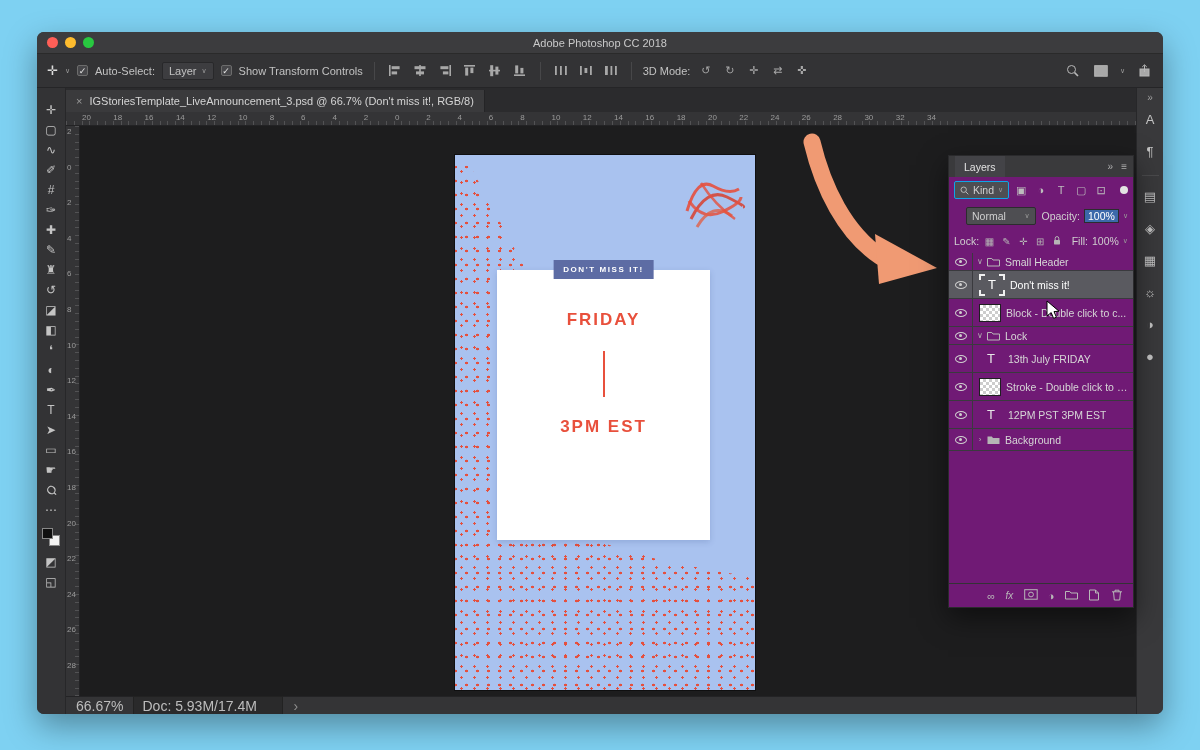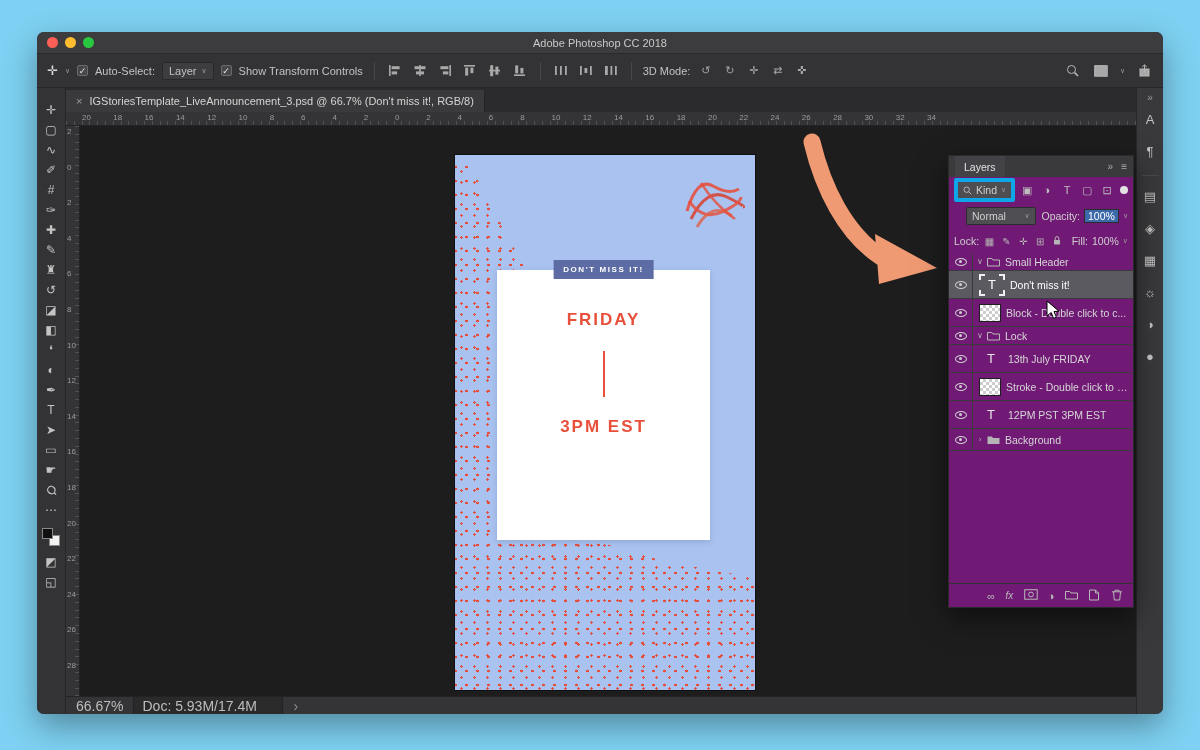--- a/index.html
+++ b/index.html
@@ -95,21 +95,21 @@
 
   
   .layers-panel { position:absolute; left:948px; top:147px; width:186px; height:453px; background:#701a75;
                   border:1px solid #2a2a2c; box-shadow:0 10px 26px rgba(0,0,0,.5); z-index:10;
                   display:flex; flex-direction:column; color:#cfcfcf; font-size:10.5px;margin-top:8px; }
   .lp-header { height:21px; flex:0 0 21px; background:#3a3a3c; display:flex; align-items:center; padding:0 6px; }
   .lp-title { background:#434347; height:100%; display:flex; align-items:center; padding:0 9px; color:#e2e2e2; }
   .lp-hicons { margin-left:auto; display:flex; gap:8px; color:#adadad; font-size:10px; }
   .lp-row { display:flex; align-items:center; gap:4px; padding:0 5px; }
   .lp-filter { height:26px; flex:0 0 26px; }
-  .kind-dd { display:flex; align-items:center; gap:4px; background:#4e4e52; border:4px solid #0ea5e9;
+  .kind-dd { display:flex; align-items:center; gap:4px; background:#4e4e52; border:1px solid #0ea5e9;
              border-radius:2px; padding:2px 5px; }
   .f-ic { width:16px; text-align:center; color:#bdbdbd; font-size:11px; }
   .f-toggle { width:8px; height:8px; border-radius:50%; background:#e3e3e3; margin-left:auto; }
   .lp-blend { height:26px; flex:0 0 26px;padding-left:17px; }
   .blend-dd { display:flex; align-items:center; background:#4e4e52; border:1px solid #2c2c2e; border-radius:2px;
               padding:2px 5px; width:76px; justify-content:space-between; }
   .op-label { margin-left:2px; }
   .val-selected { background:#3c69aa; color:#fff; padding:0 3px; border:1px solid #2c2c2e; }
   .lp-lock { height:24px; flex:0 0 24px; }
   .lk { color:#b5b5b5; font-size:10px; width:13px; text-align:center; }

